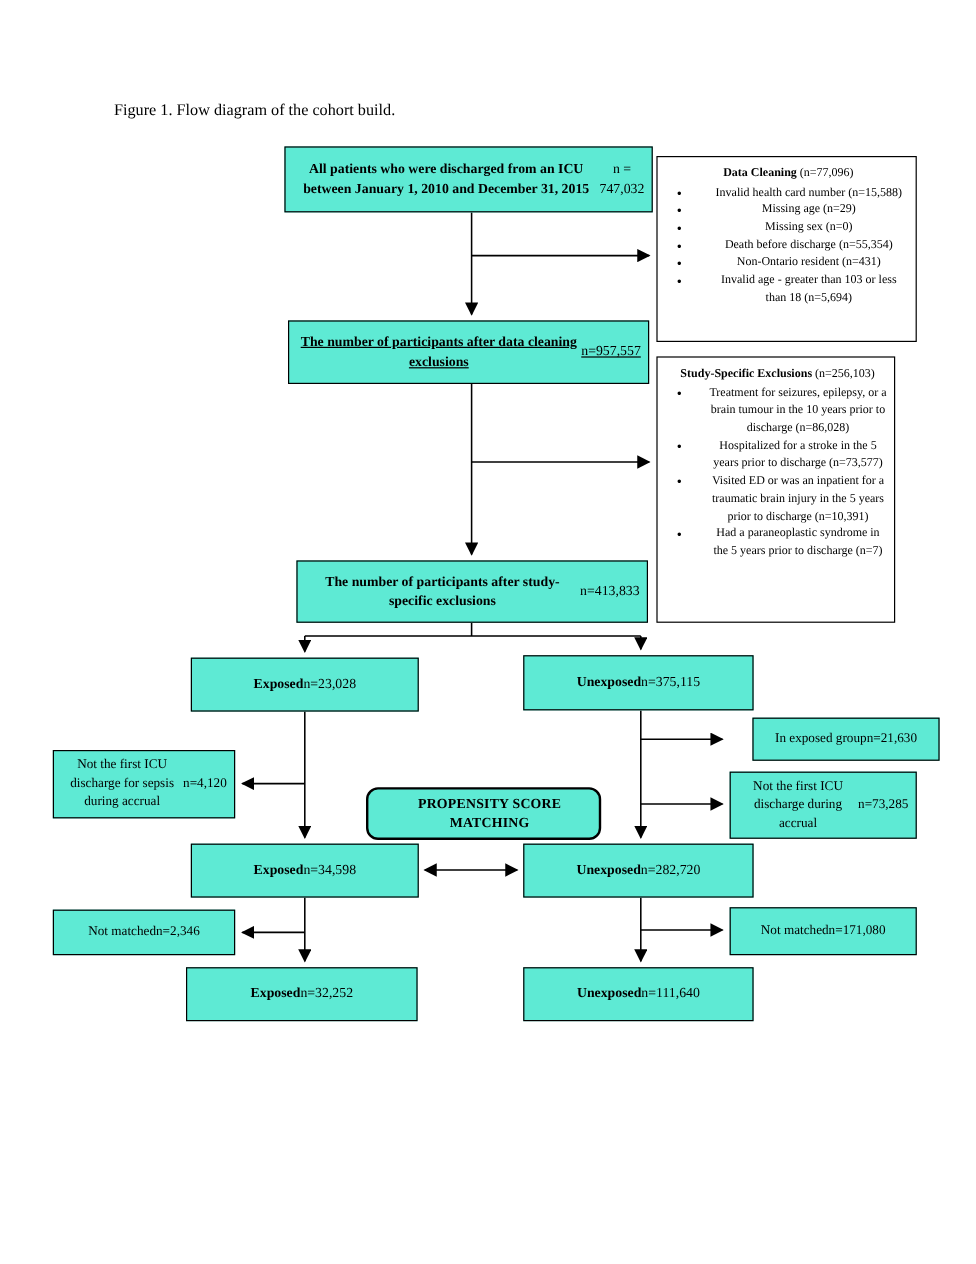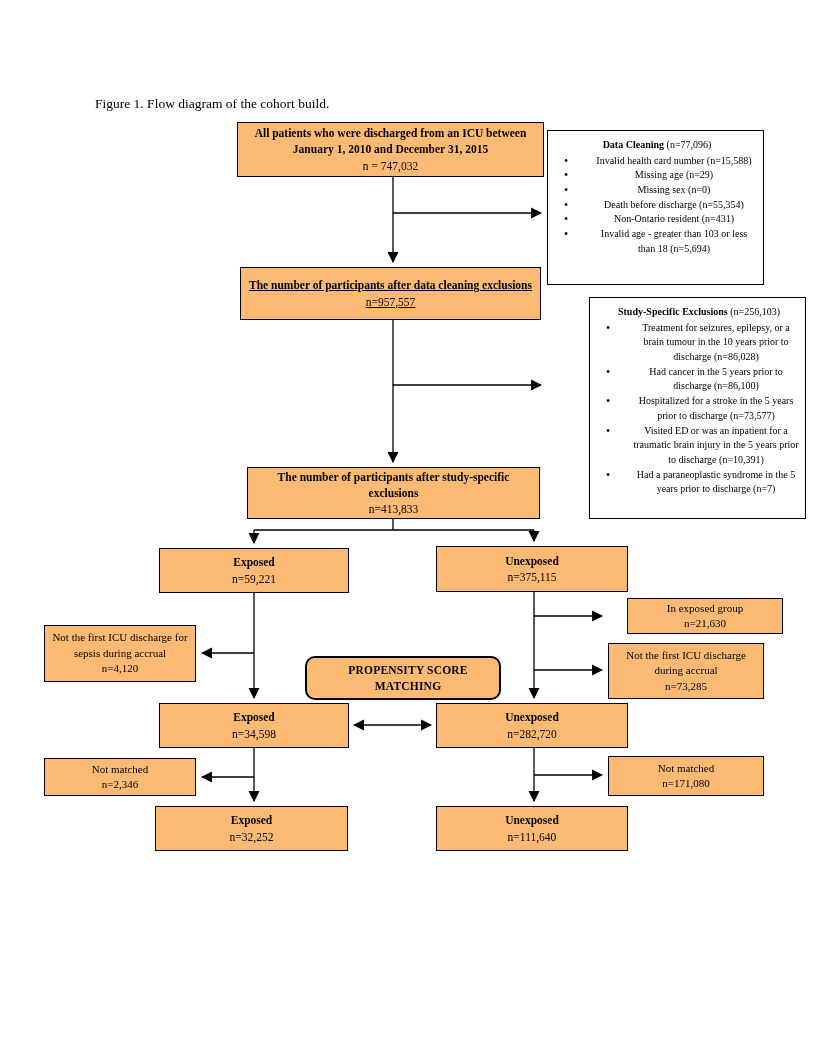--- a/index.html
+++ b/index.html
@@ -1,35 +1,35 @@
 <!DOCTYPE html>
 <html><head>
 <meta charset="utf-8">
 <style>
   html,body{margin:0;padding:0;}
   body{background:#ffffff;font-family:"Liberation Serif","DejaVu Serif",serif;color:#000;}
   .page{position:relative;width:813px;height:1053px;background:#fff;overflow:hidden;}
-  .caption{position:absolute;left:95px;top:96px;font-size:13.5px;}
+  .caption{position:absolute;left:95px;top:84px;font-size:13.5px;}
   .connectors{position:absolute;left:0;top:0;width:813px;height:1053px;z-index:1;}
-  .box{position:absolute;background:#fdba74;border:1.4px solid #000;box-sizing:border-box;
-       display:flex;flex-direction:column;justify-content:center;align-items:center;
+  .box{position:absolute;background:#5eead4;border:1.4px solid #000;box-sizing:border-box;
+       display:flex;flex-direction:row;justify-content:center;align-items:center;
        text-align:center;font-size:11.5px;line-height:1.4;z-index:2;padding:3px 6px;}
   .box b{font-weight:bold;}
   .exclusion{position:absolute;background:#fff;border:1.3px solid #000;box-sizing:border-box;
        font-size:10px;line-height:1.47;z-index:2;padding:7px 6px 4px 9px;text-align:center;}
   .exclusion .hdr{margin-bottom:1px;}
   .exclusion ul{margin:0;padding:0 0 0 34px;list-style:none;}
   .exclusion li{position:relative;}
   .exclusion li::before{content:"\2022";position:absolute;left:-27px;top:-1px;font-size:12px;}
   .rounded{border-radius:10px;border-width:2px;font-weight:bold;letter-spacing:0.2px;padding-left:16px;}
   
   #top-box{left:237px;top:122px;width:307px;height:55px;}
   #data-cleaning{left:547px;top:130px;width:217px;height:155px;}
   #after-data-cleaning{left:240px;top:267px;width:301px;height:53px;text-decoration:underline;}
-  #study-specific{left:547px;top:297px;width:217px;height:222px;margin-left:42px;}
+  #study-specific{left:547px;top:297px;width:199px;height:222px;}
   #after-study-specific{left:247px;top:467px;width:293px;height:52px;}
   #exposed-1{left:159px;top:548px;width:190px;height:45px;}
   #unexposed-1{left:436px;top:546px;width:192px;height:46px;}
   #in-exposed-group{left:608px;top:598px;width:156px;height:36px;font-size:11px;margin-left:19px;}
   #not-first-icu-unexposed{left:608px;top:643px;width:156px;height:56px;font-size:11px;}
   #not-first-icu-sepsis{left:44px;top:625px;width:152px;height:57px;font-size:11px;}
   #psm{left:305px;top:656px;width:196px;height:44px;}
   #exposed-2{left:159px;top:703px;width:190px;height:45px;}
   #unexposed-2{left:436px;top:703px;width:192px;height:45px;}
   #not-matched-exposed{left:44px;top:758px;width:152px;height:38px;font-size:11px;}
@@ -96,35 +96,34 @@
     <span>n=957,557</span>
   </div>
 
   <div class="exclusion" id="study-specific">
     <div class="hdr">
       <b>Study-Specific Exclusions</b>
       <span>(n=256,103)</span>
     </div>
     <ul>
       <li>Treatment for seizures, epilepsy, or a brain tumour in the 10 years prior to discharge (n=86,028)</li>
-      <li>Had cancer in the 5 years prior to discharge (n=86,100)</li>
       <li>Hospitalized for a stroke in the 5 years prior to discharge (n=73,577)</li>
       <li>Visited ED or was an inpatient for a traumatic brain injury in the 5 years prior to discharge (n=10,391)</li>
       <li>Had a paraneoplastic syndrome in the 5 years prior to discharge (n=7)</li>
     </ul>
   </div>
 
   <div class="box" id="after-study-specific">
     <b>The number of participants after study-specific exclusions</b>
     <span>n=413,833</span>
   </div>
 
   <div class="box" id="exposed-1">
     <b>Exposed</b>
-    <span>n=59,221</span>
+    <span>n=23,028</span>
   </div>
 
   <div class="box" id="unexposed-1">
     <b>Unexposed</b>
     <span>n=375,115</span>
   </div>
 
   <div class="box" id="in-exposed-group">
     <span>In exposed group</span>
     <span>n=21,630</span>

